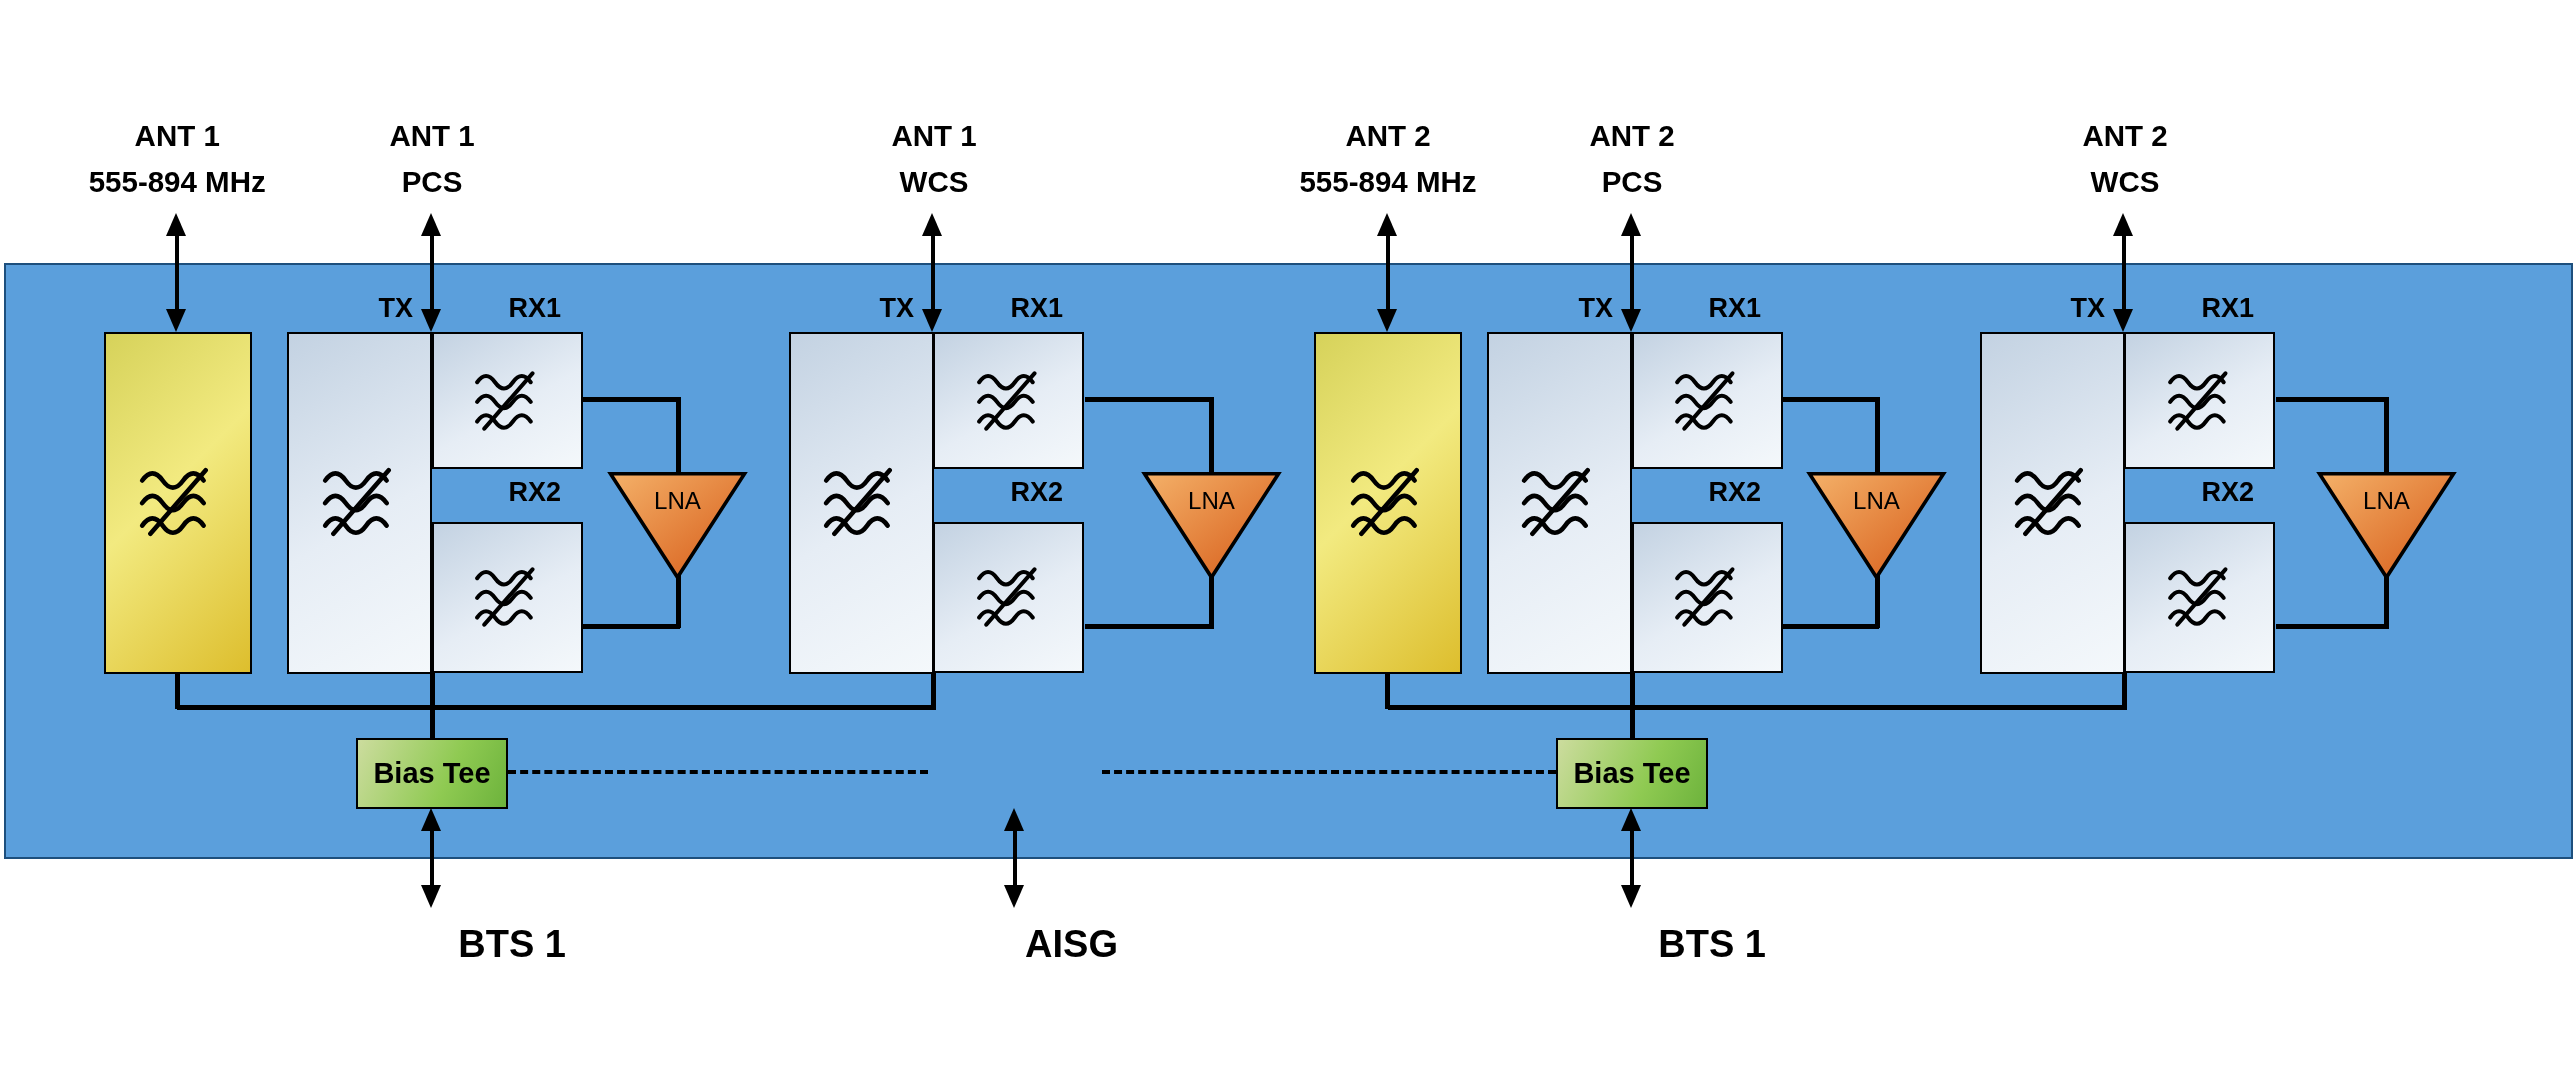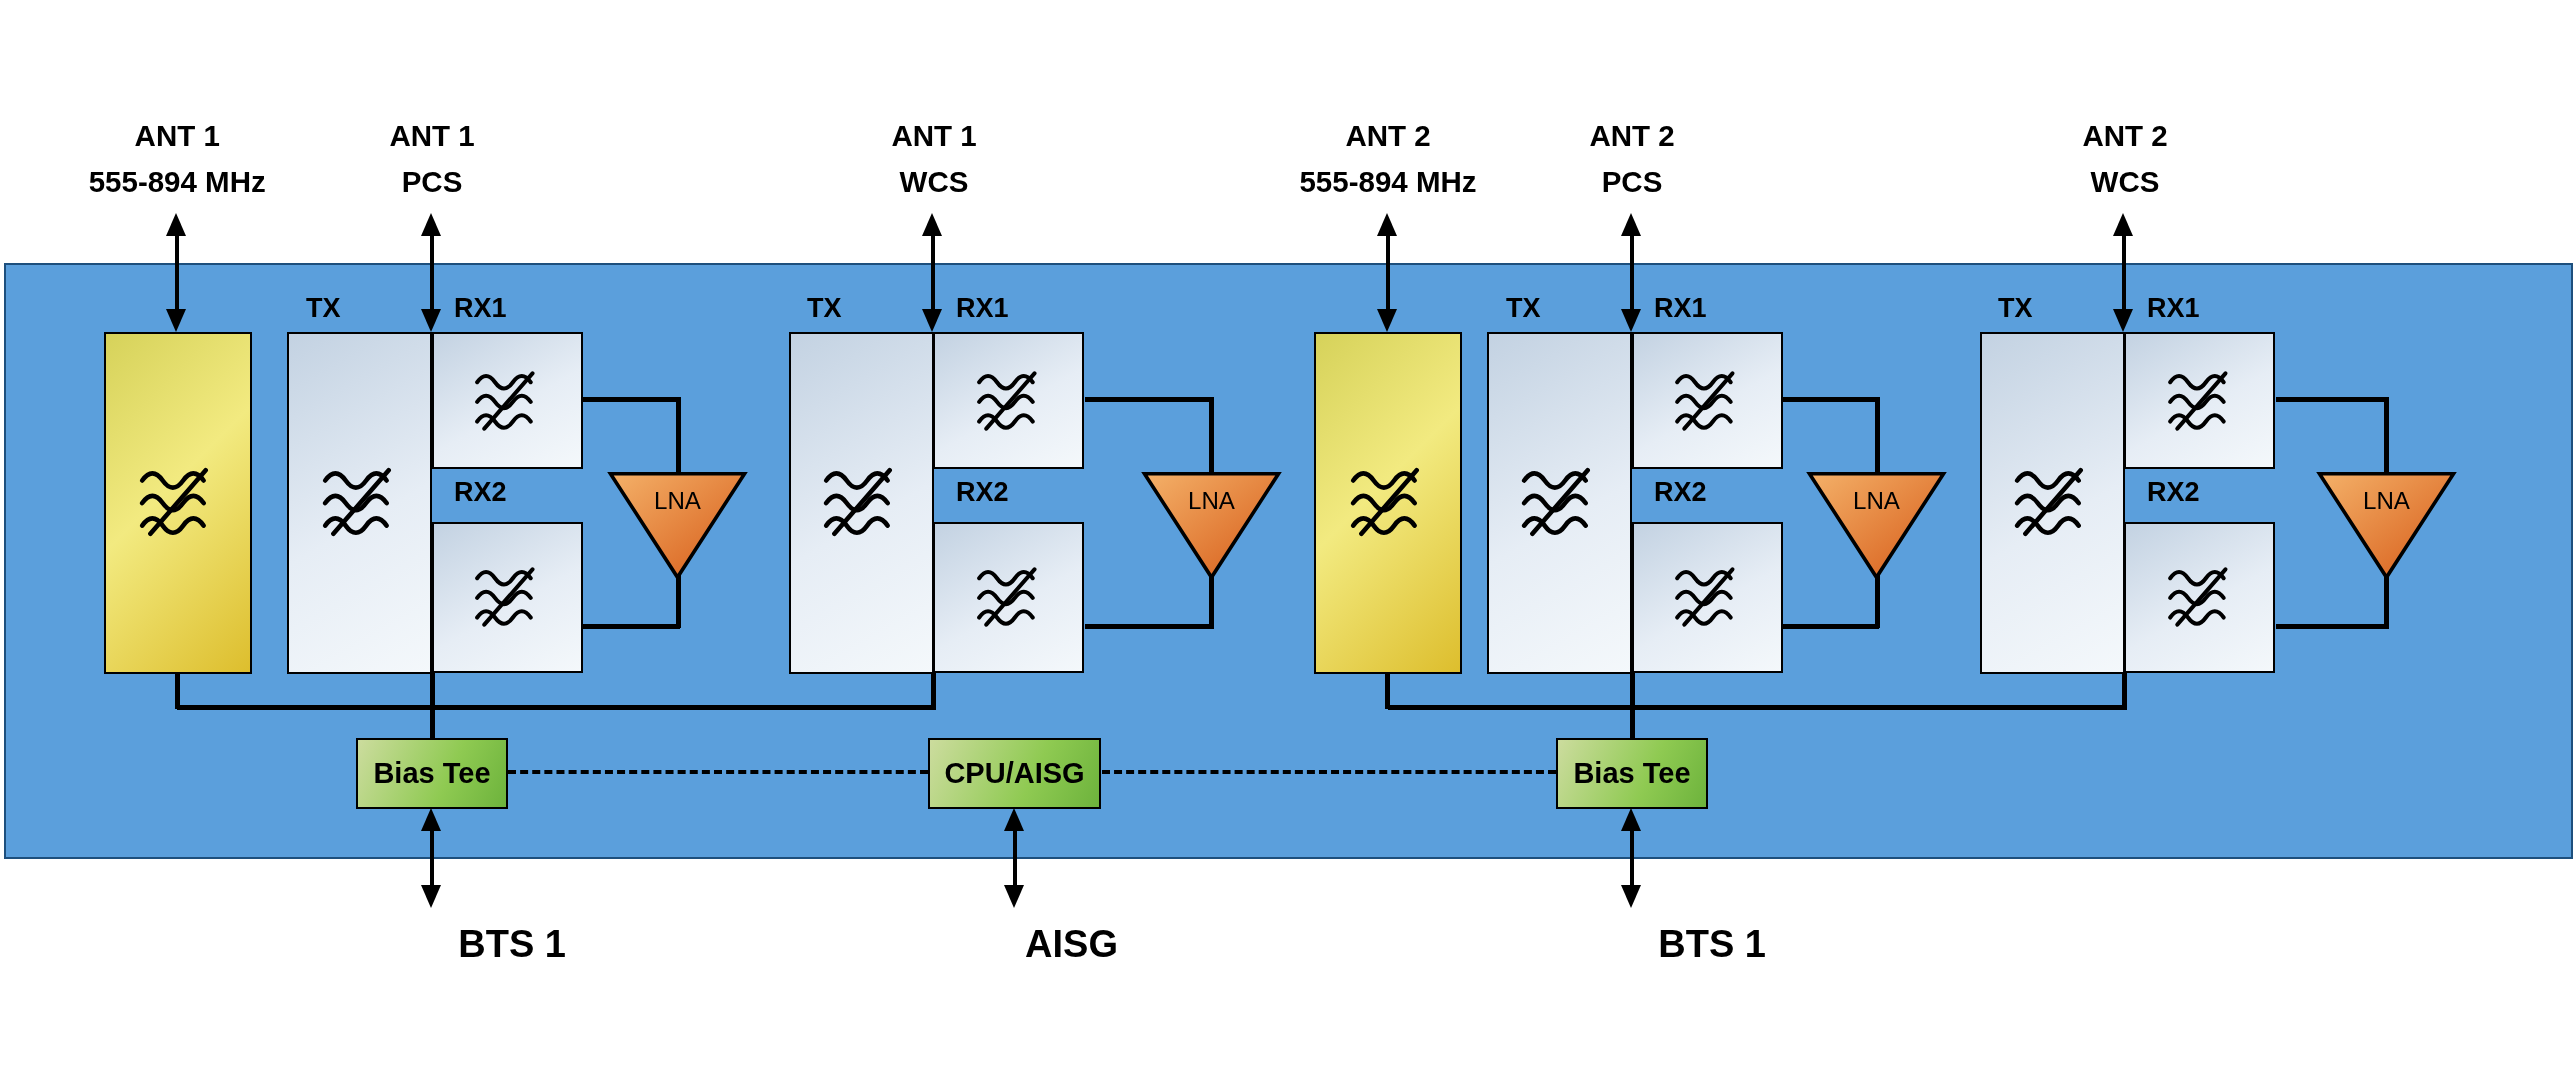--- a/index.html
+++ b/index.html
@@ -7,21 +7,21 @@
   body { font-family:"Liberation Sans", sans-serif; color:#000; }
   .stage { position:relative; width:2576px; height:1074px; background:#fff; overflow:hidden; }
 
   .panel { position:absolute; left:3.6px; top:263px; width:2569px; height:596px;
            background:#5b9fdc; border:2.7px solid #1d4f7d; }
 
   .toplabel { position:absolute; width:358px; text-align:center; font-weight:bold;
               font-size:29.5px; line-height:46px; top:113px; }
   .botlabel { position:absolute; width:268px; text-align:right; font-weight:bold;
               font-size:38px; top:923px; }
-  .slabel   { position:absolute; width:107px; text-align:left; font-weight:bold;
+  .slabel   { position:absolute; width:107px; text-align:right; font-weight:bold;
               font-size:27px; }
 
   .fbox { position:absolute; border:2.7px solid #000;
           background:linear-gradient(150deg,#c3d2e2 0%,#e6edf5 55%,#f4f8fb 100%); }
   .ybox { position:absolute; border:2.7px solid #000;
           background:linear-gradient(135deg,#d6d25a 0%,#f2ea80 45%,#ddbe2d 100%); }
   .gbox { position:absolute; border:2.7px solid #000; display:flex; align-items:center;
           justify-content:center; font-weight:bold; font-size:29px;
           background:linear-gradient(115deg,#ccdc9e 0%,#8fca52 60%,#6db33c 100%); }
 
@@ -253,23 +253,20 @@
     <polygon points="5,5 155,5 80,121" fill="url(#lnagrad)" stroke="#000" stroke-width="4"></polygon>
     <text x="80" y="44" text-anchor="middle" font-size="27" fill="#000">LNA</text>
   </svg>
 
   <div class="dash" style="left:508px;top:770px;width:420px"></div>
   <div class="dash" style="left:1102px;top:770px;width:454px"></div>
 
   <div class="gbox" style="left:356px;top:738px;width:152px;height:71px">
     <span>Bias Tee</span>
   </div>
-  <div class="gbox" style="left:928px;top:738px;width:173px;height:71px">
-    <span>CPU/AISG</span>
-  </div>
   <div class="gbox" style="left:1556px;top:738px;width:152px;height:71px">
     <span>Bias Tee</span>
   </div>
 
   <div class="varrow" style="left:432px;top:808px;height:100px">
       <span class="hu"></span>
       <span class="shaft"></span>
       <span class="hd"></span>
     </div>
   <div class="varrow" style="left:1015px;top:808px;height:100px">

